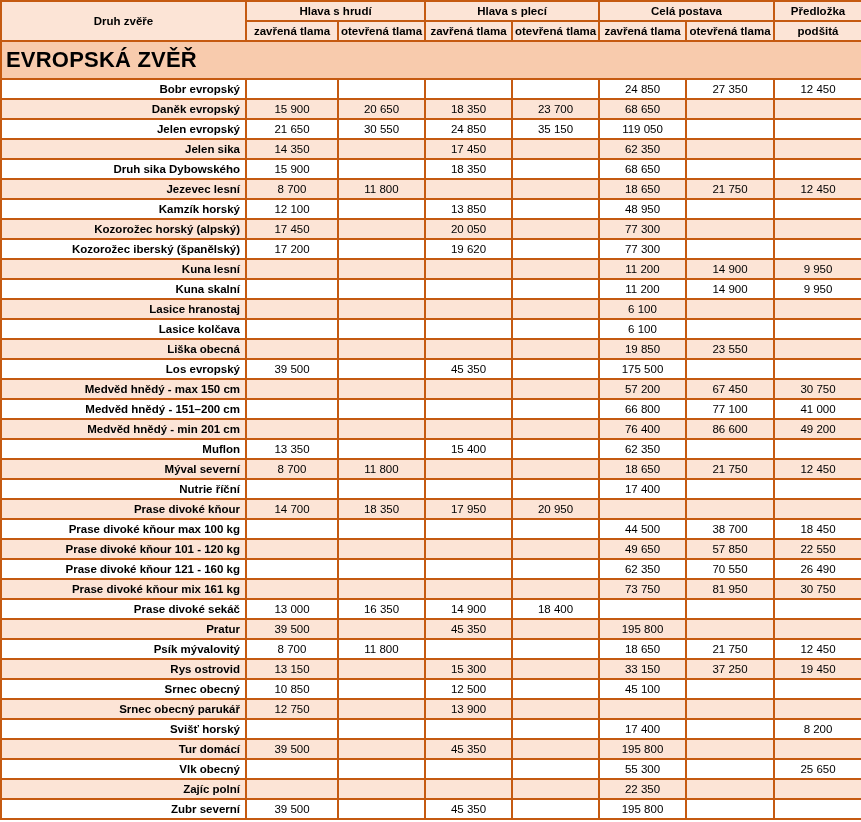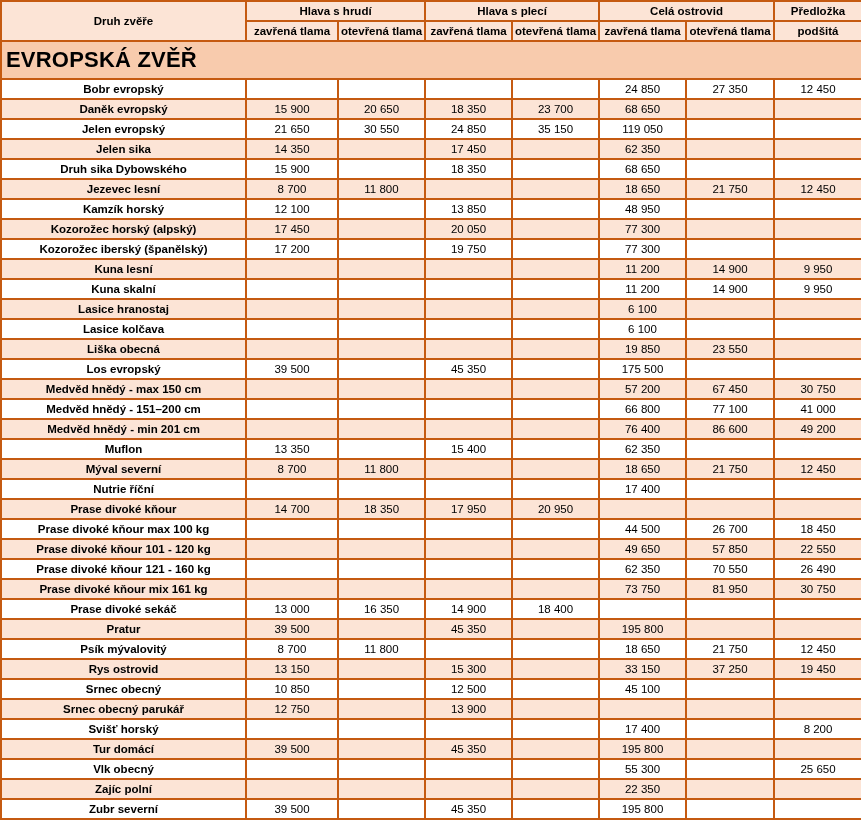--- a/index.html
+++ b/index.html
@@ -43,21 +43,21 @@
     margin-top: 20px;
   }
   tbody.data tr {
     height: 20px;
     background: #ffffff;
   }
   tbody.data tr:nth-child(even) {
     background: #fce4d6;
   }
   td.species {
-    text-align: center;
+    text-align: right;
     font-weight: bold;
   }
   td.val {
     text-align: center;
     font-weight: normal;
   }
 </style>
 </head>
 <body>
 
@@ -71,21 +71,21 @@
       <col style="width:87px">
       <col style="width:87px">
       <col style="width:88px">
       <col style="width:88px">
     </colgroup>
     <thead>
       <tr>
         <th rowspan="2">Druh zvěře</th>
         <th colspan="2">Hlava s hrudí</th>
         <th colspan="2">Hlava s plecí</th>
-        <th colspan="2">Celá ostrovid</th>
+        <th colspan="2">Celá postava</th>
         <th>Předložka</th>
       </tr>
       <tr>
         <th>zavřená tlama</th>
         <th>otevřená tlama</th>
         <th>zavřená tlama</th>
         <th>otevřená tlama</th>
         <th>zavřená tlama</th>
         <th>otevřená tlama</th>
         <th>podšitá</th>
@@ -174,21 +174,21 @@
           <td class="val">20 050</td>
           <td class="val"></td>
           <td class="val">77 300</td>
           <td class="val"></td>
           <td class="val"></td>
         </tr>
         <tr>
           <td class="species">Kozorožec iberský (španělský)</td>
           <td class="val">17 200</td>
           <td class="val"></td>
-          <td class="val">19 750</td>
+          <td class="val">19 620</td>
           <td class="val"></td>
           <td class="val">77 300</td>
           <td class="val"></td>
           <td class="val"></td>
         </tr>
         <tr>
           <td class="species">Kuna lesní</td>
           <td class="val"></td>
           <td class="val"></td>
           <td class="val"></td>
@@ -317,21 +317,21 @@
           <td class="val"></td>
           <td class="val"></td>
         </tr>
         <tr>
           <td class="species">Prase divoké kňour max 100 kg</td>
           <td class="val"></td>
           <td class="val"></td>
           <td class="val"></td>
           <td class="val"></td>
           <td class="val">44 500</td>
-          <td class="val">26 700</td>
+          <td class="val">38 700</td>
           <td class="val">18 450</td>
         </tr>
         <tr>
           <td class="species">Prase divoké kňour 101 - 120 kg</td>
           <td class="val"></td>
           <td class="val"></td>
           <td class="val"></td>
           <td class="val"></td>
           <td class="val">49 650</td>
           <td class="val">57 850</td>

